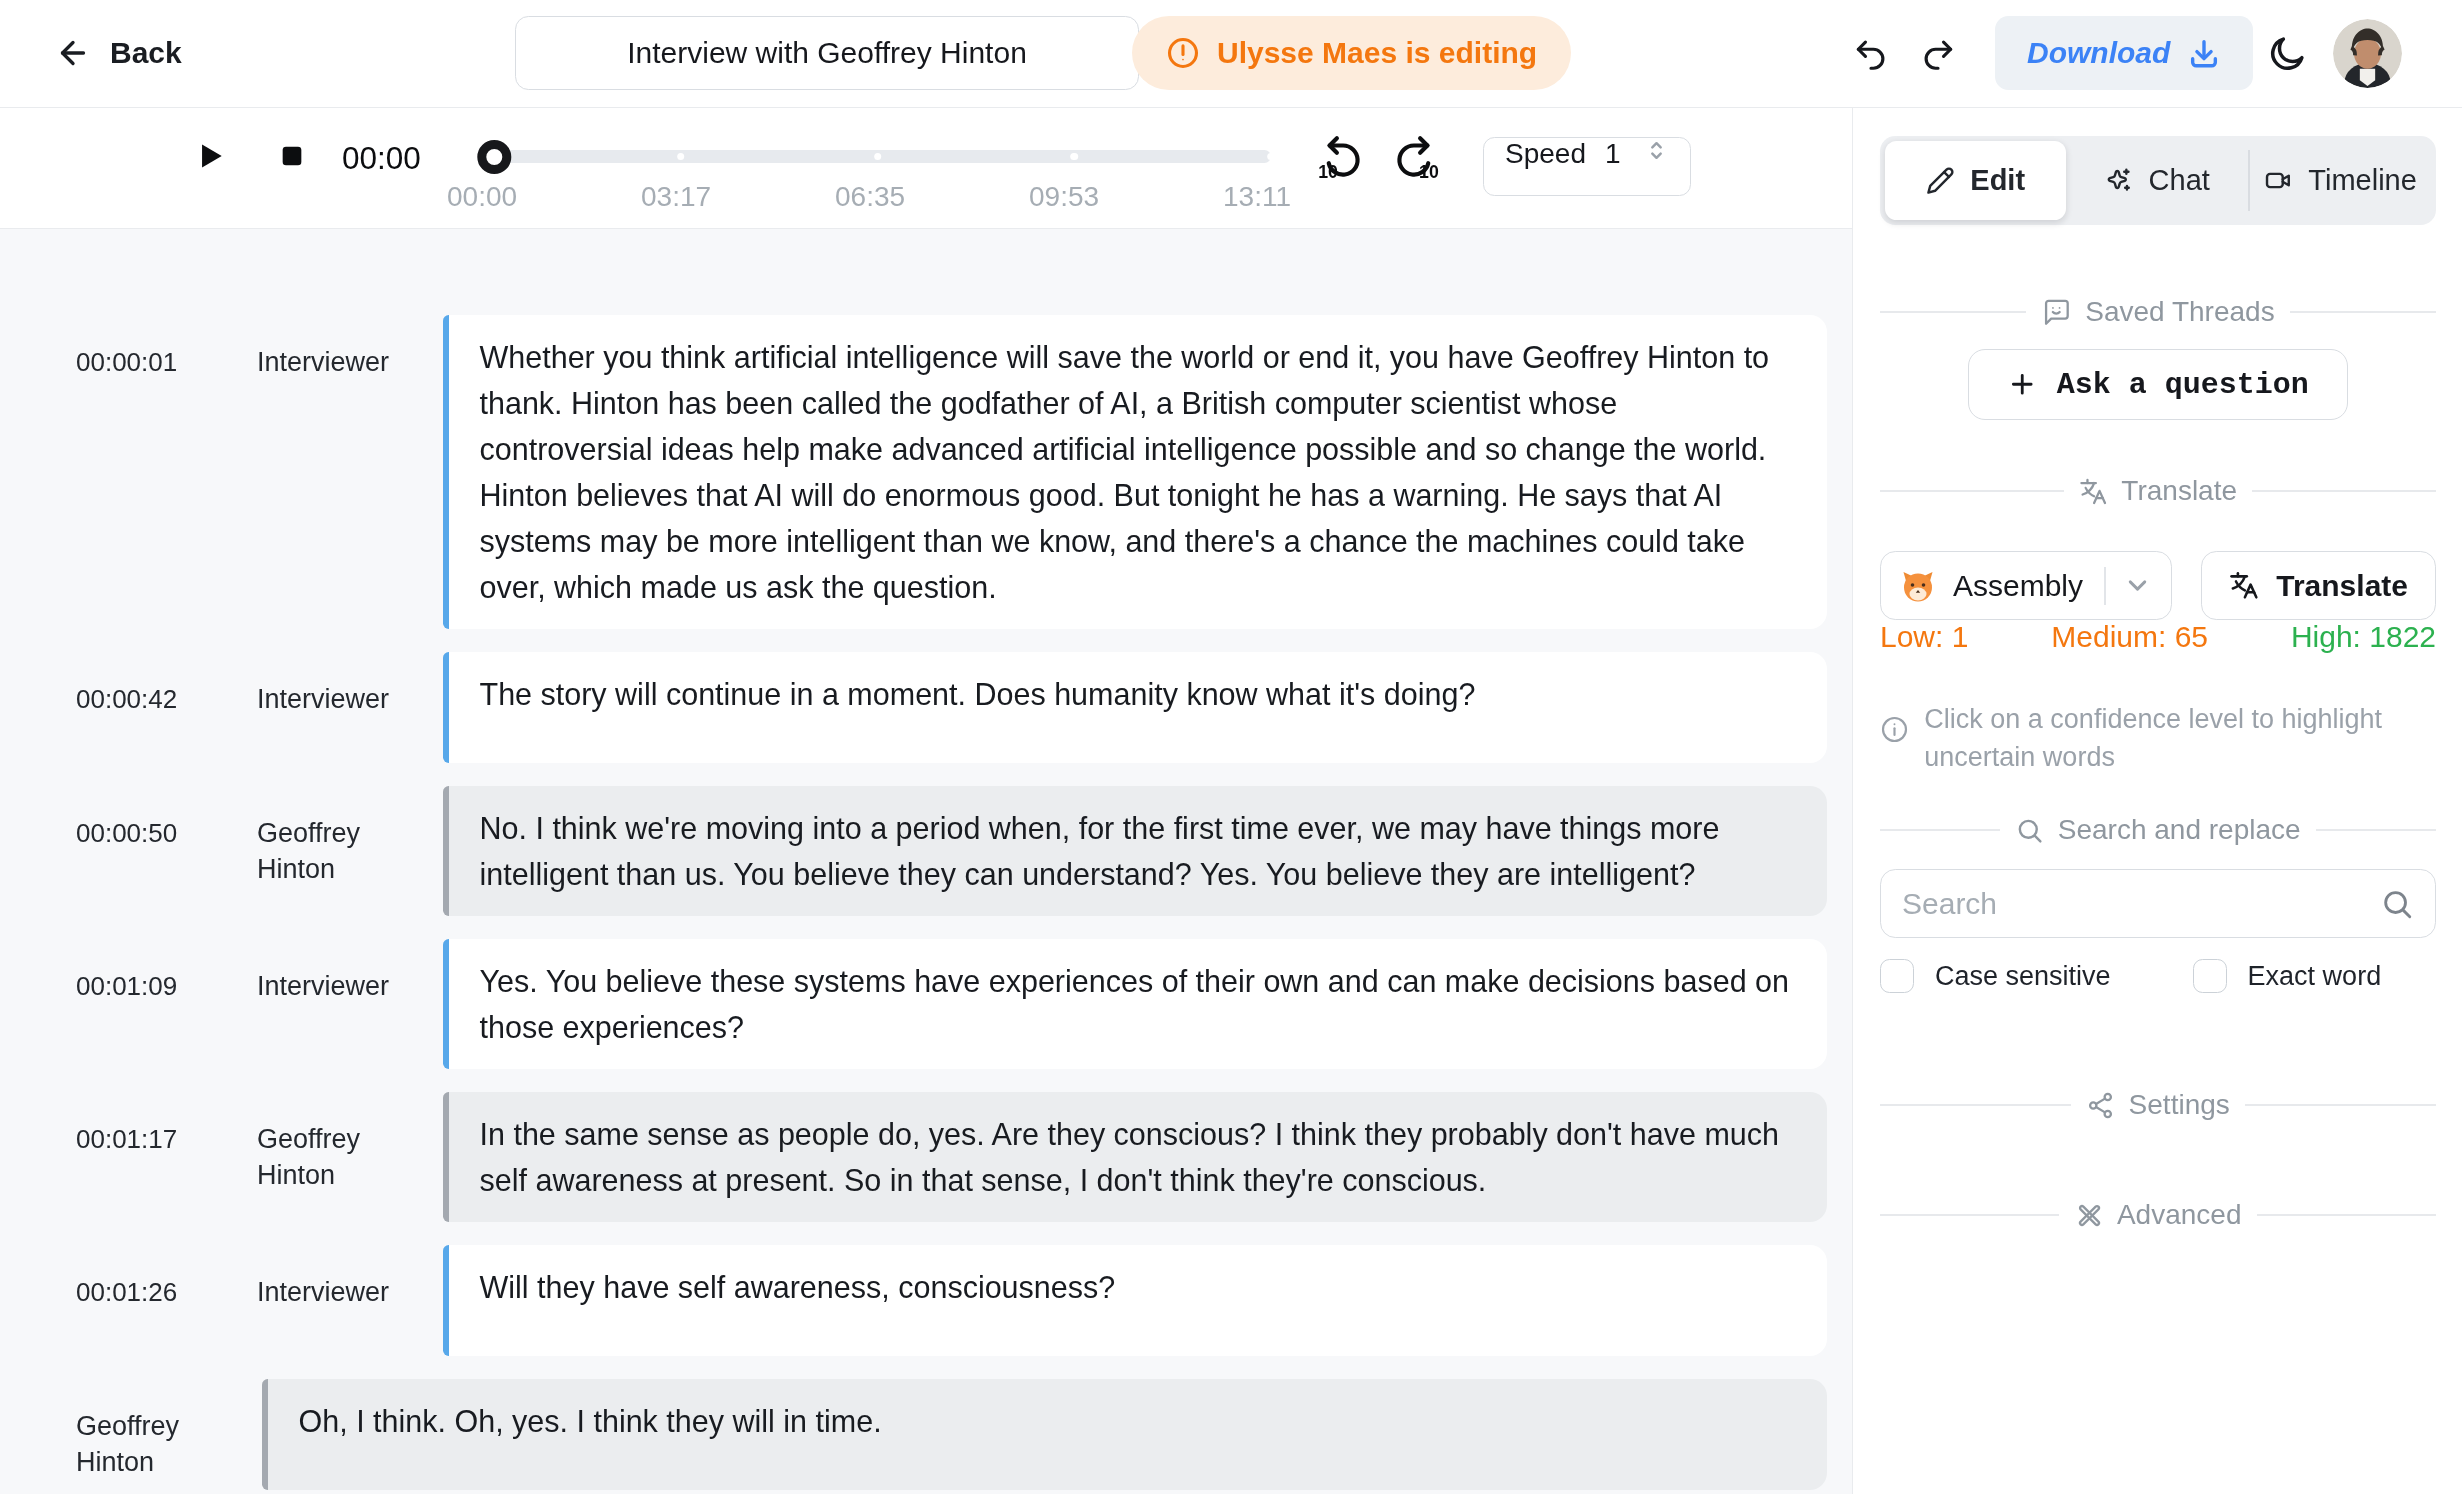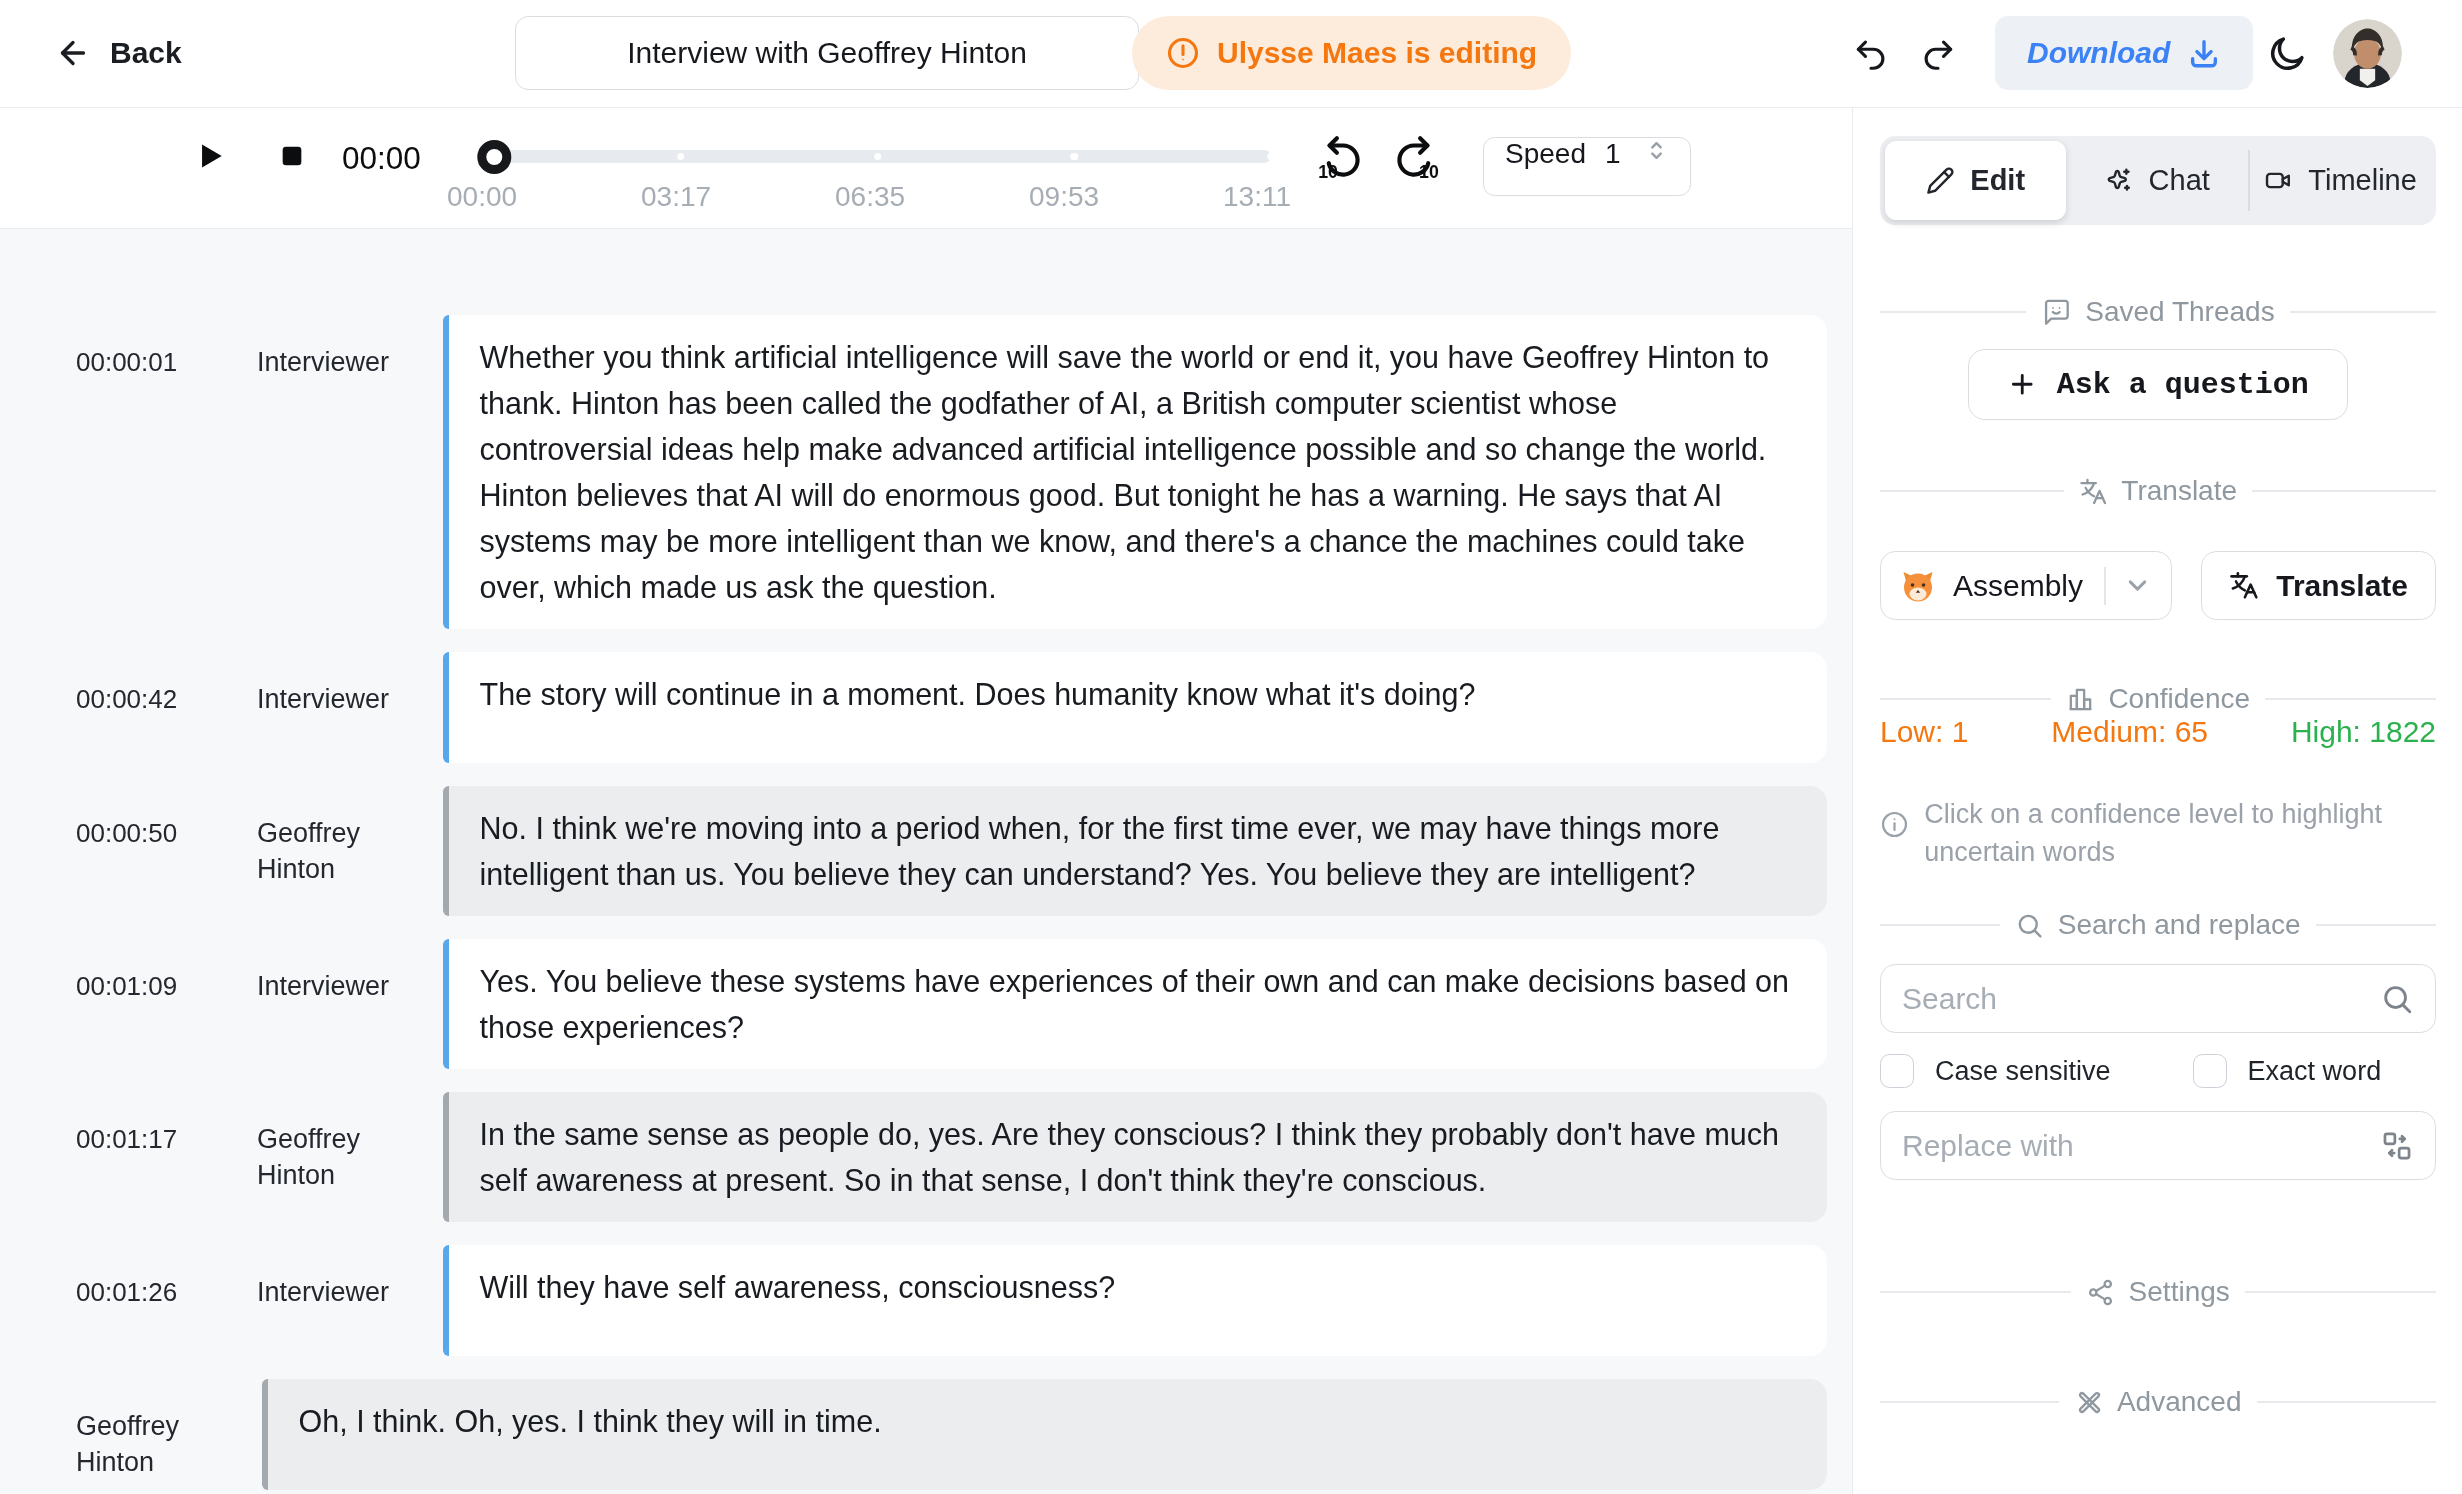--- a/index.html
+++ b/index.html
@@ -361,31 +361,20 @@
             <path d="M7 2.5V5"></path>
             <path d="M12.5 5A15 15 0 0 1 3 14.5"></path>
             <path d="M5.5 9a15 15 0 0 0 7 7"></path>
             <path d="m12.5 21.5 4.5-10 4.5 10"></path>
             <path d="M14.3 17.5h5.4"></path>
           </svg>
         <span>Translate</span>
       </button>
     </div>
 
-    <div class="sec sec-conf">
-      <span class="seclab">
-        <svg width="29" height="29" viewBox="0 0 24 24" fill="none" stroke="currentColor" stroke-width="1.9" stroke-linejoin="round">
-            <path d="M4 20V9h5v11"></path>
-            <path d="M9 20V4h6v16"></path>
-            <path d="M15 20v-8h5v8"></path>
-            <path d="M3 20h18"></path>
-          </svg>
-        <span>Confidence</span>
-      </span>
-    </div>
 
     <div class="confrow">
       <span class="conf-low">Low: 1</span>
       <span class="conf-med">Medium: 65</span>
       <span class="conf-high">High: 1822</span>
     </div>
 
     <div class="hint">
       <svg width="29" height="29" viewBox="0 0 24 24" fill="none" stroke="#9aa1a9" stroke-width="1.8" stroke-linecap="round">
           <circle cx="12" cy="12" r="9.5"></circle>
@@ -414,29 +403,20 @@
     </div>
 
     <div class="cbrow">
       <span class="cb"></span>
       <span>Case sensitive</span>
       <span class="cbgap"></span>
       <span class="cb"></span>
       <span>Exact word</span>
     </div>
 
-    <div class="field">
-      <input placeholder="Replace with" style="">
-      <svg class="ficon" width="34" height="34" viewBox="0 0 24 24" fill="none" stroke="currentColor" stroke-width="1.9" stroke-linecap="round" stroke-linejoin="round">
-          <rect x="3.5" y="3.5" width="7" height="7" rx="1.5"></rect>
-          <rect x="13.5" y="13.5" width="7" height="7" rx="1.5"></rect>
-          <path d="M14 7h3.5l-2-2M17.5 7l-2 2"></path>
-          <path d="M10 17H6.5l2 2M6.5 17l2-2"></path>
-        </svg>
-    </div>
 
     <div class="sec sec-settings">
       <span class="seclab">
         <svg width="29" height="29" viewBox="0 0 24 24" fill="none" stroke="currentColor" stroke-width="1.9">
             <circle cx="18" cy="5" r="2.6"></circle>
             <circle cx="6" cy="12" r="2.6"></circle>
             <circle cx="18" cy="19" r="2.6"></circle>
             <path d="M8.3 10.7 15.7 6.3M8.3 13.3l7.4 4.4"></path>
           </svg>
         <span>Settings</span>

